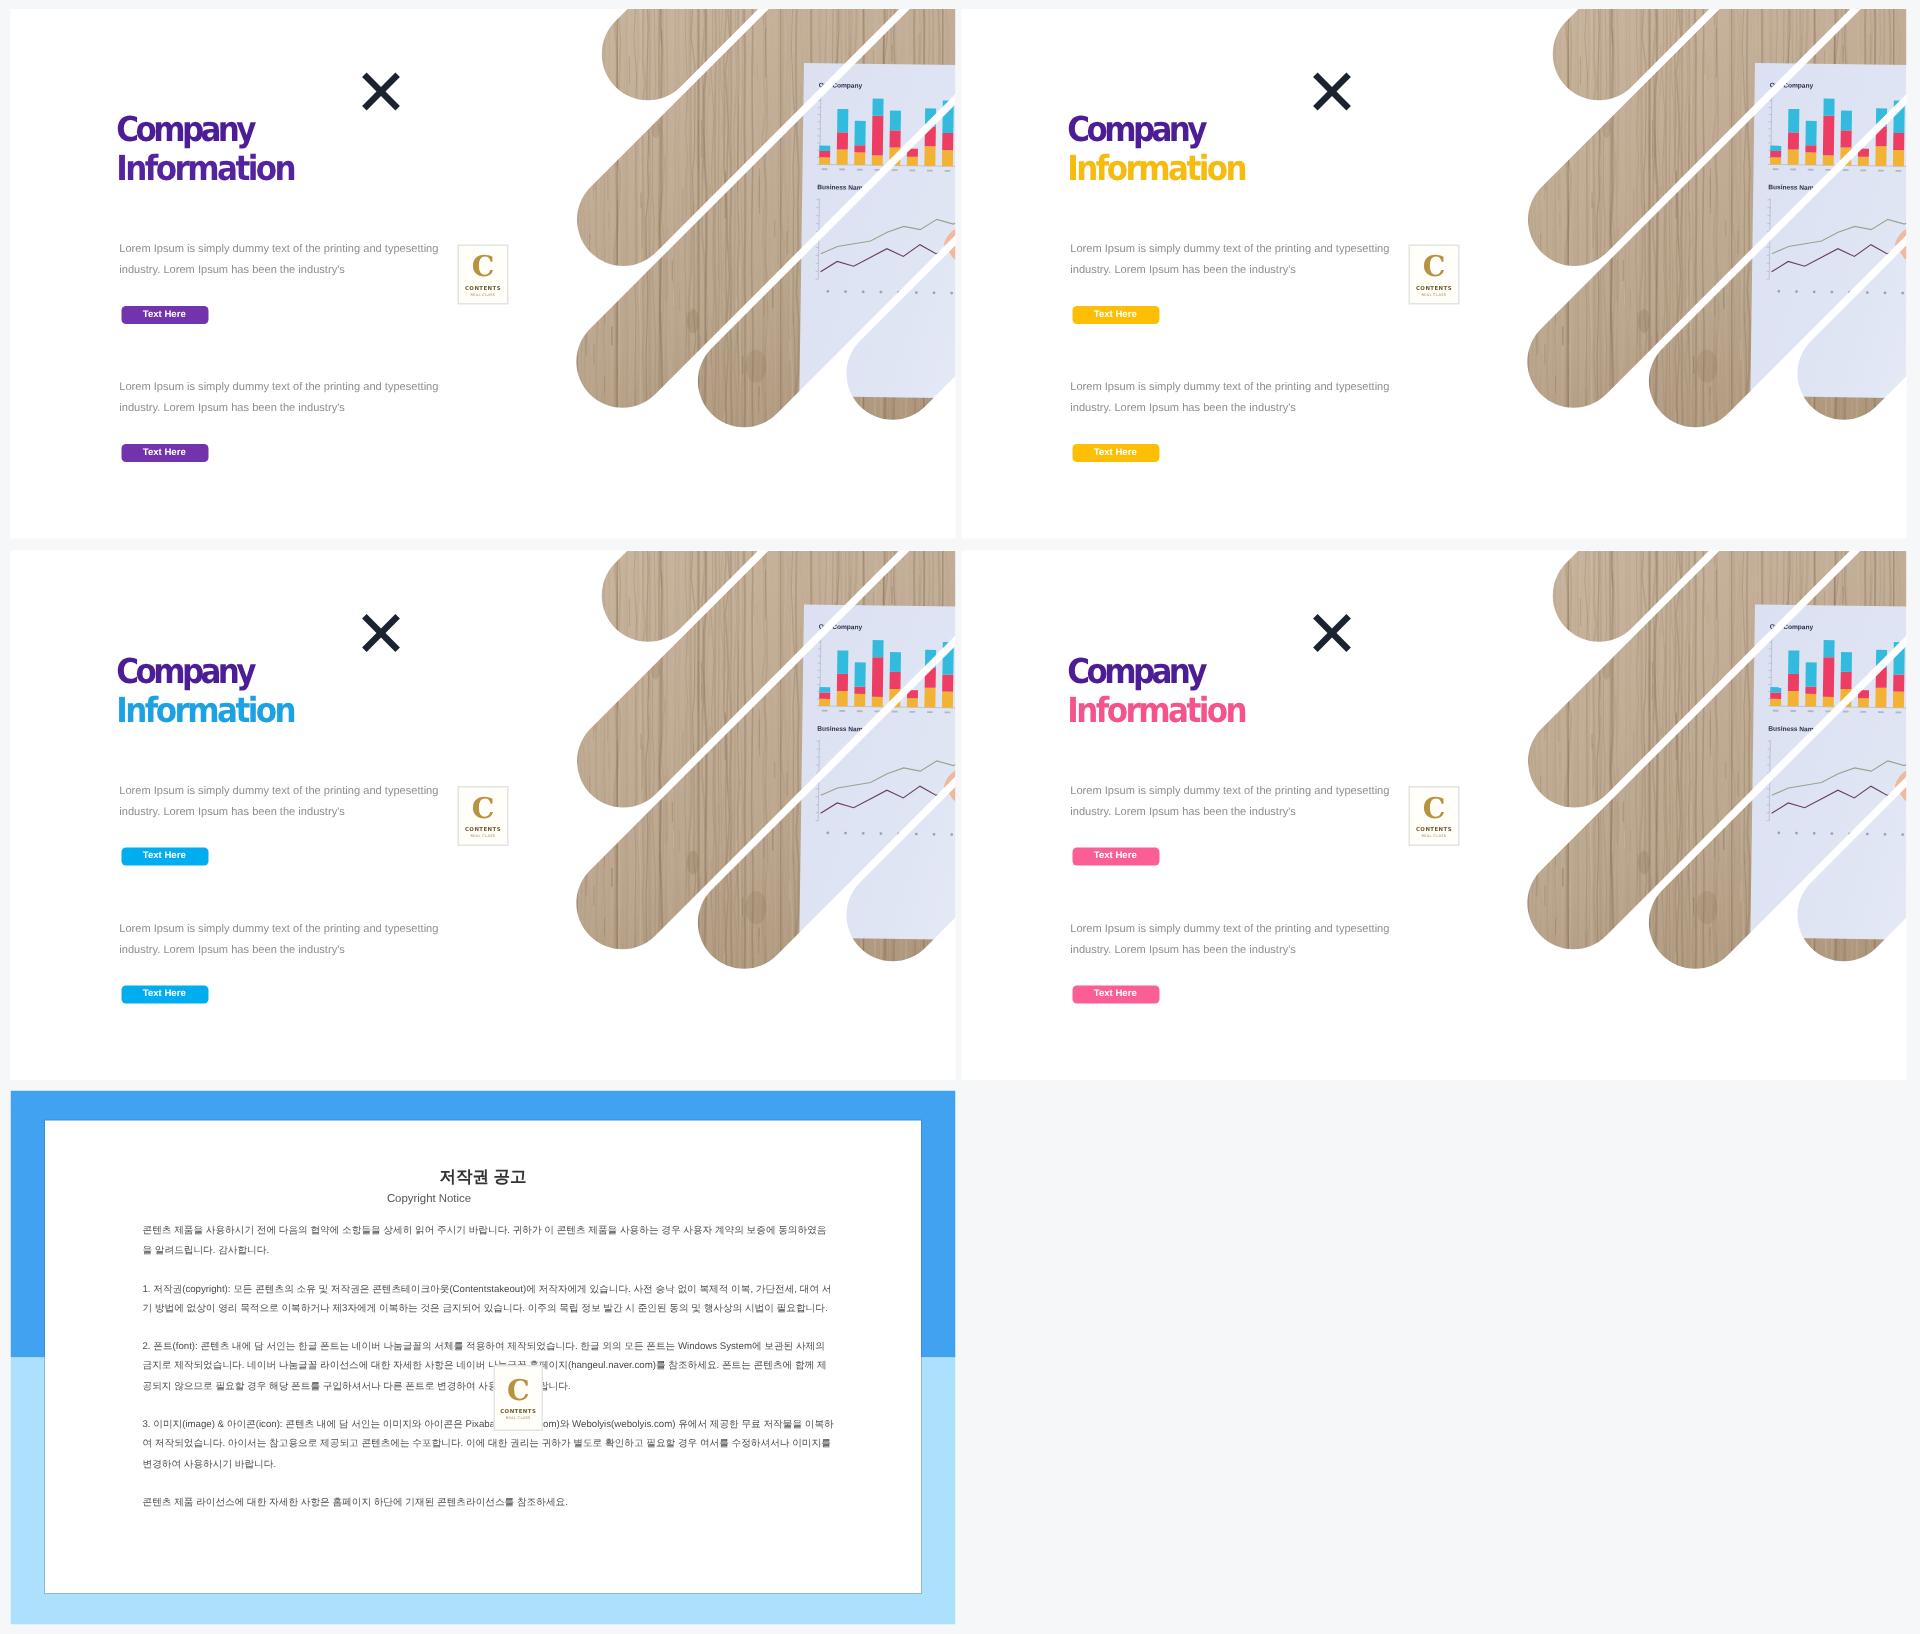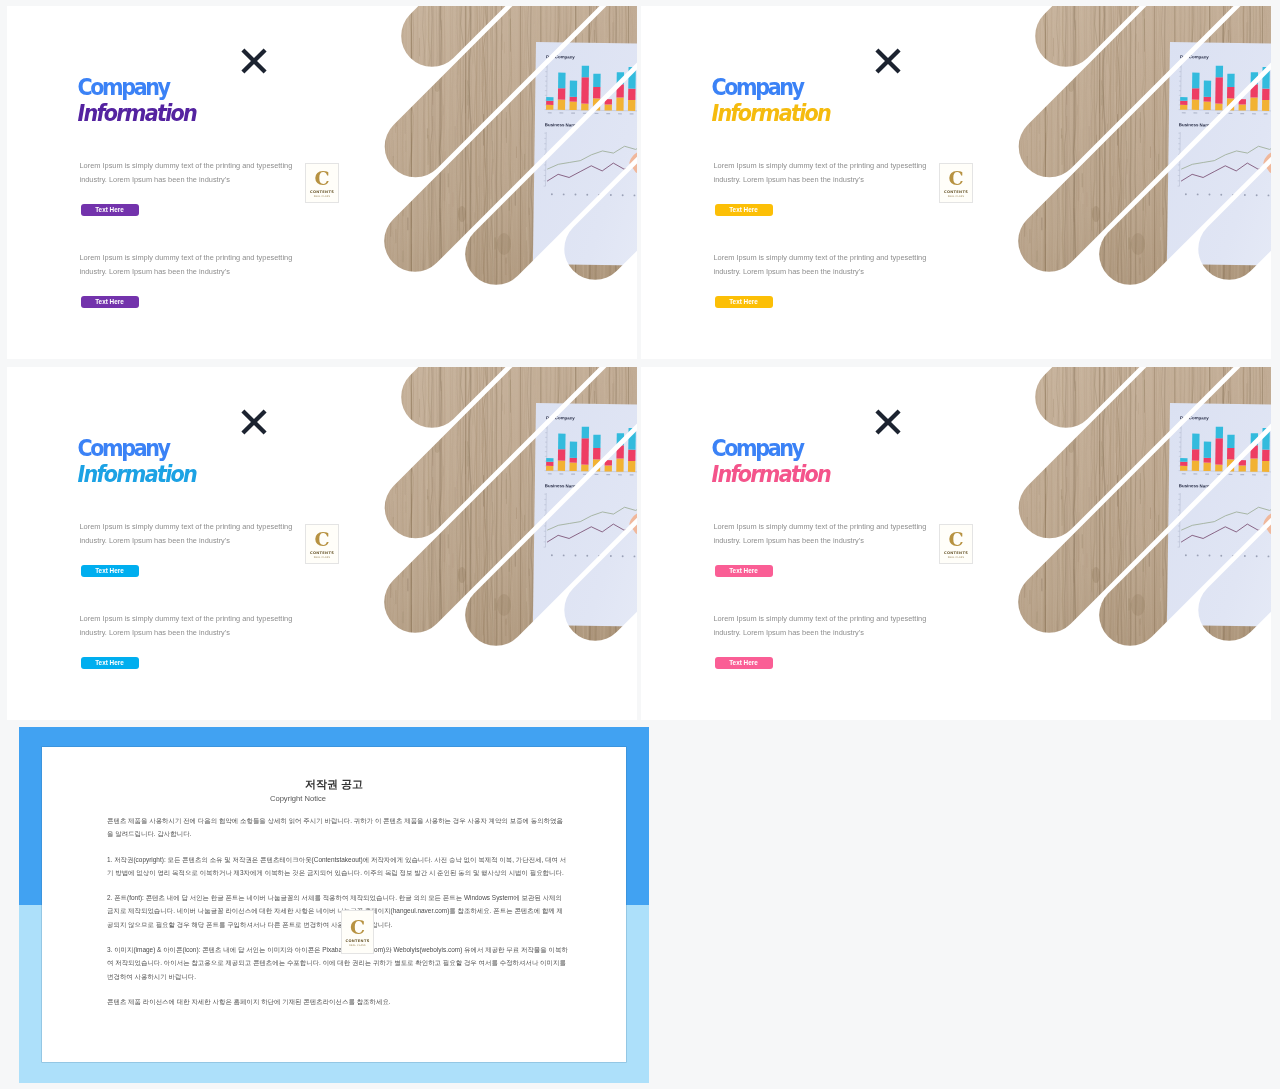--- a/index.html
+++ b/index.html
@@ -5,32 +5,32 @@
 <style>
   html,body{margin:0;padding:0;}
   body{width:1280px;height:1089px;background:#f6f7f8;font-family:"Liberation Sans",sans-serif;overflow:hidden;}
   .grid{position:relative;width:1280px;height:1089px;}
   .slide{position:absolute;background:#fff;overflow:hidden;}
   .s-inner{position:absolute;inset:0;}
   .art{position:absolute;left:0;top:0;}
   .x-icon{position:absolute;left:233px;top:41px;width:28px;height:28px;}
   .title{position:absolute;left:70.5px;font-weight:700;white-space:nowrap;
          font-family:"DejaVu Sans",sans-serif;font-stretch:condensed;font-size:23px;}
-  .title.t1{top:68px;color:#3b82f6;letter-spacing:-2.4px;text-align:right;}
-  .title.t2{top:94px;letter-spacing:-1.7px;font-style:italic;}
+  .title.t1{top:68px;color:#4c1d95;letter-spacing:-2.4px;text-align:right;}
+  .title.t2{top:94px;letter-spacing:-1.7px;}
   .body-t{position:absolute;left:72.5px;width:240px;font-size:7.4px;line-height:14px;
           color:#8e8e8e;white-space:pre-line;}
   .btn{position:absolute;left:73.5px;width:58px;height:12.5px;border-radius:3px;color:#fff;
        font-size:6.4px;font-weight:700;display:flex;align-items:center;justify-content:center;}
   .wm{position:absolute;border:1px solid #e4e4e4;background:#fffef9;
       display:flex;flex-direction:column;align-items:center;justify-content:center;}
   .wm .c{font-family:"DejaVu Serif",serif;font-weight:700;color:#b79241;line-height:1;}
   .wm .n{font-family:"DejaVu Sans",sans-serif;font-weight:700;color:#6c5a30;letter-spacing:0.3px;}
   .wm .s{font-family:"DejaVu Sans",sans-serif;color:#9d8a5c;letter-spacing:0.2px;}
-  .notice{background:transparent;margin-left:12px;}
+  .notice{background:transparent;}
   .nframe{position:absolute;left:0;top:0;width:630px;height:178px;background:#41A2F2;}
   .nframe-lite{position:absolute;left:0;top:178px;width:630px;height:178px;background:#ADE0FA;}
   .npaper{position:absolute;left:23px;top:20px;width:584px;height:315px;background:#fff;box-shadow:0 0 0 0.6px rgba(40,90,130,0.30);}
   .ntitle-ko{position:absolute;left:0;width:584px;top:30px;text-align:center;font-size:11px;font-weight:700;color:#333;}
   .ntitle-en{position:absolute;left:0;width:512px;top:47px;text-align:center;font-size:7.6px;color:#555;}
   .nbody{position:absolute;left:65px;top:67px;width:462px;}
   .ntext{margin:0 0 12px 0;font-size:6.45px;line-height:13.3px;color:#4a4a4a;}
 </style>
 </head>
 <body>

